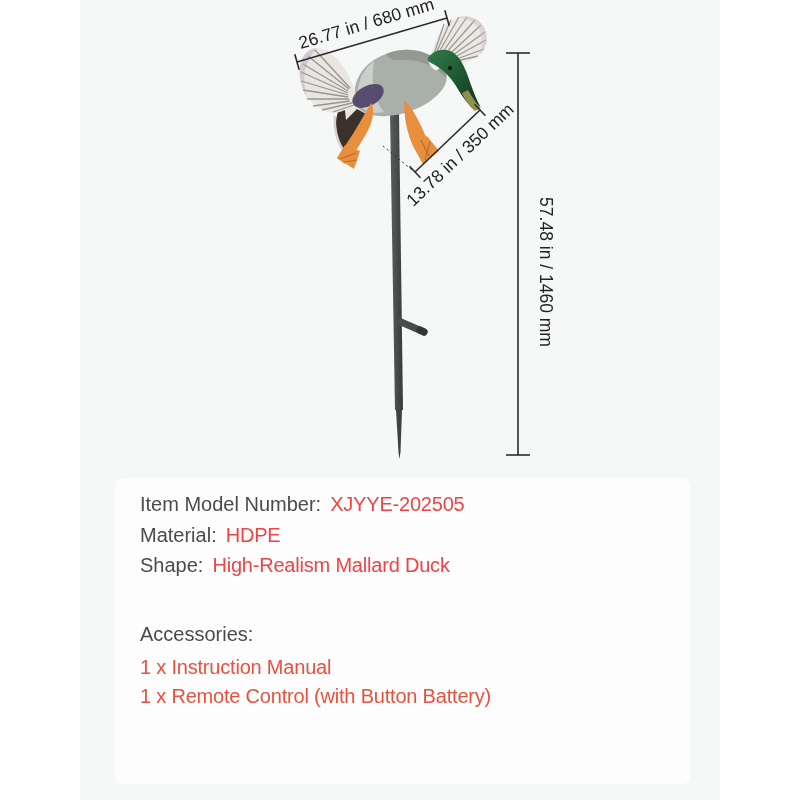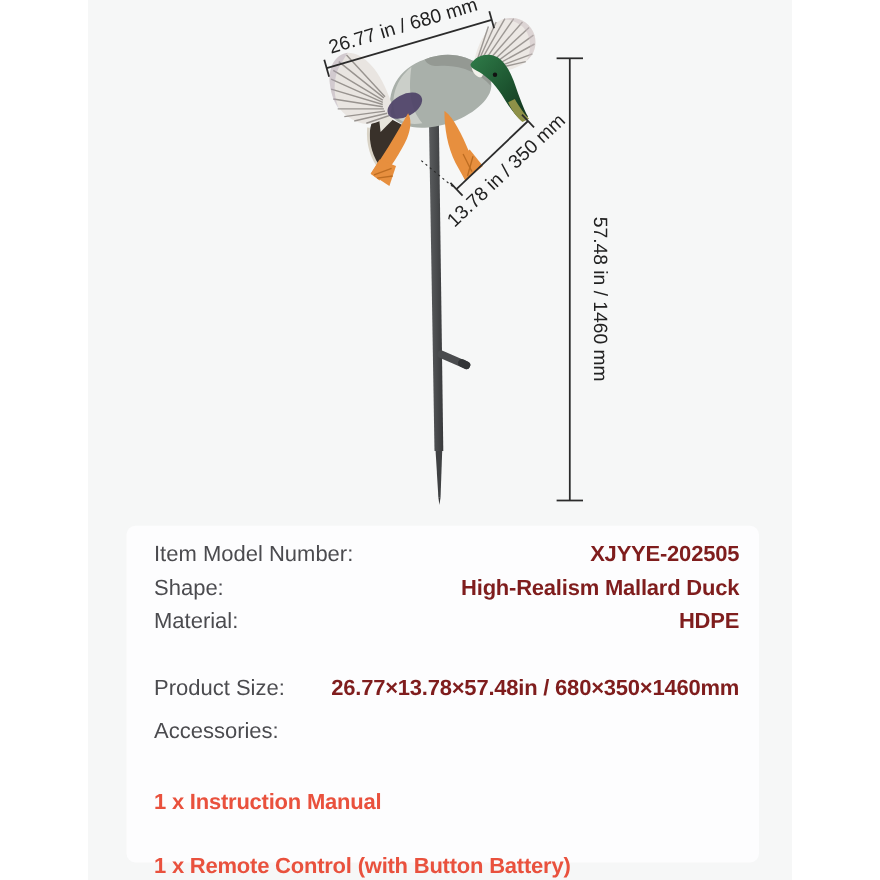--- a/index.html
+++ b/index.html
@@ -24,30 +24,29 @@
     width:575px; height:306px;
     background:#fdfdfe;
     border-radius:8px;
     box-sizing:border-box;
     padding:15px 18px 0 25px;
   }
   .spec-row {
     display:flex; align-items:baseline;
     height:30.5px; font-size:20px;
     white-space:nowrap;
-    justify-content:space-between;
   }
   .spec-label { color:#4b4b4f; }
-  .spec-value { color:#7f1d1d; font-weight:700; margin-left:9px; letter-spacing:-0.2px; }
+  .spec-value { color:#ef4444; font-weight:400; margin-left:9px; letter-spacing:-0.2px; }
   .accessories-title-row { margin-top:8px; }
   .accessory-item {
-    color:#e9513d; font-weight:700;
+    color:#e9513d; font-weight:400;
     font-size:20px; height:28.5px;
     display:flex; align-items:center;
-    white-space:nowrap; letter-spacing:-0.2px;margin-top:31px;
+    white-space:nowrap; letter-spacing:-0.2px;
   }
   .dim-text {
     font-family:"Liberation Sans", sans-serif;
     font-size:17.5px;
     fill:#222222;
   }
 </style>
 </head>
 <body>
 
@@ -175,31 +174,27 @@
     <text class="dim-text" text-anchor="middle" transform="translate(540,272) rotate(90)">57.48 in / 1460 mm</text>
   </g>
 </svg>
 
 <div class="spec-panel">
   <div class="spec-row">
     <span class="spec-label">Item Model Number:</span>
     <span class="spec-value">XJYYE-202505</span>
   </div>
   <div class="spec-row">
+    <span class="spec-label">Material:</span>
+    <span class="spec-value">HDPE</span>
+  </div>
+  <div class="spec-row">
     <span class="spec-label">Shape:</span>
     <span class="spec-value">High-Realism Mallard Duck</span>
   </div>
   <div class="spec-row">
-    <span class="spec-label">Material:</span>
-    <span class="spec-value">HDPE</span>
-  </div>
-  <div class="spec-row">
-  </div>
-  <div class="spec-row">
-    <span class="spec-label">Product Size:</span>
-    <span class="spec-value">26.77×13.78×57.48in / 680×350×1460mm</span>
   </div>
   <div class="spec-row accessories-title-row">
     <span class="spec-label">Accessories:</span>
   </div>
   <div class="accessory-item">1 x Instruction Manual</div>
   <div class="accessory-item">1 x Remote Control (with Button Battery)</div>
 </div>
 
 </body></html>

